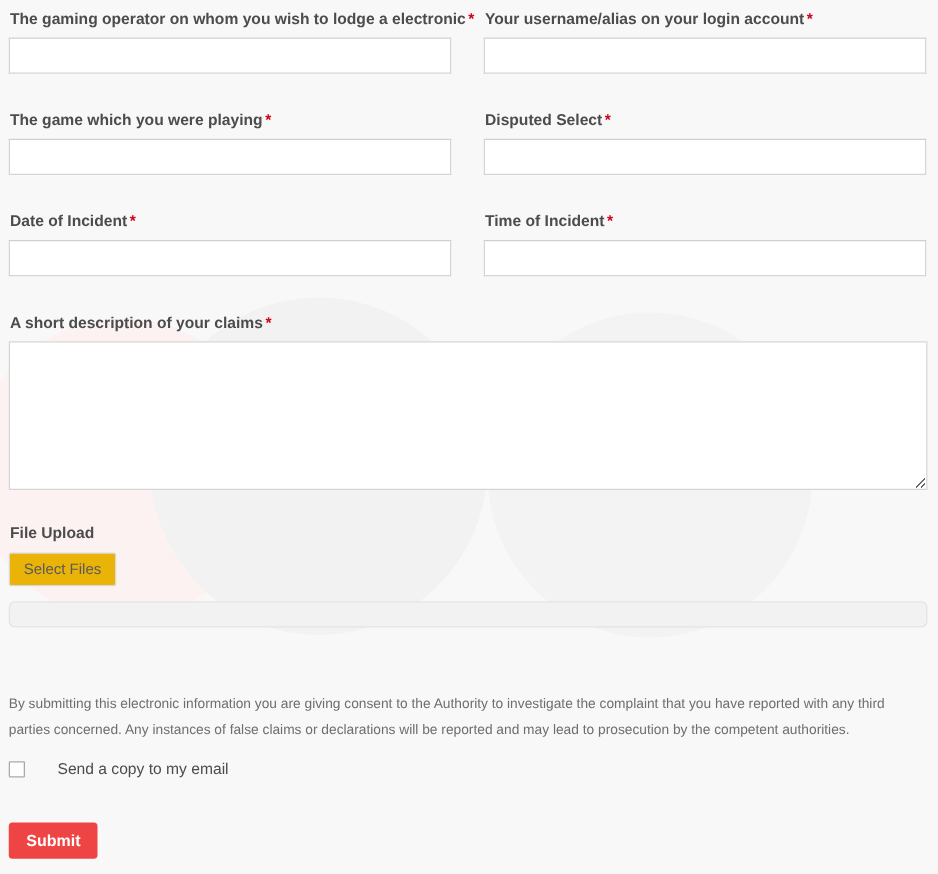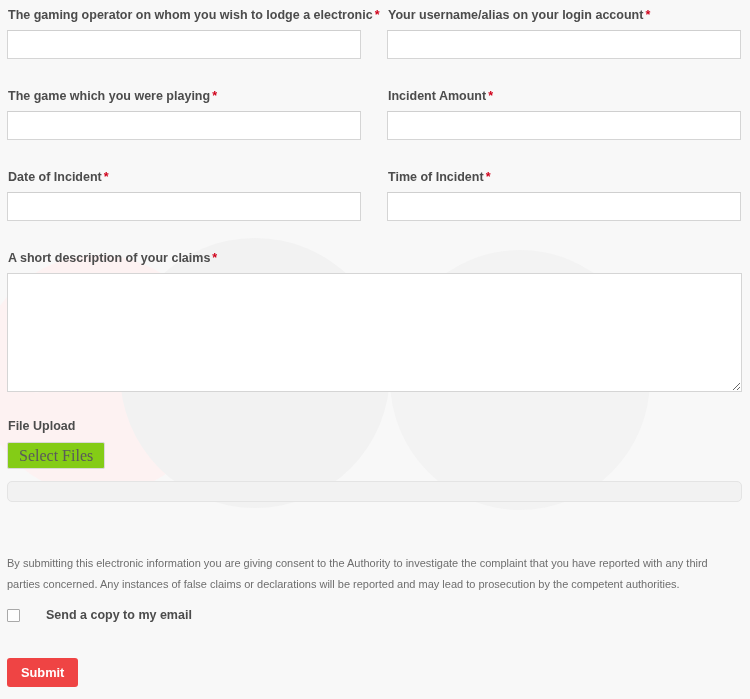--- a/index.html
+++ b/index.html
@@ -161,25 +161,25 @@
     font-weight: bold;
     color: #4c4c4c;
     line-height: 14px;
     margin: 0 0 9px 1px;
   }
   button.select-files {
     display: inline-block;
     box-sizing: border-box;
     height: 27px;
     padding: 0 11px;
-    background: #84cc16;
+    background: #eab308;
     border: 1px solid #d9d9d9;
     border-radius: 2px;
-    font-family: Liberation Serif, serif;
-    font-size: 16px;
+    font-family: Liberation Sans, sans-serif;
+    font-size: 12px;
     color: #5a5a5a;
     cursor: pointer;
     line-height: 25px;
   }
   .dropzone {
     box-sizing: border-box;
     width: 735px;
     height: 21px;
     background: #f2f2f2;
     border: 1px solid #e4e4e4;
@@ -213,21 +213,21 @@
     height: 13px;
     margin: 0;
     background: #fdfdfd;
     border: 1px solid #a9a9a9;
     border-radius: 1px;
     cursor: pointer;
   }
   .checkbox-row .cb-label {
     margin-left: 26px;
     font-size: 12.5px;
-    font-weight: bold;
+    font-weight: normal;
     color: #4c4c4c;
     white-space: nowrap;
   }
 
   
   button.submit-btn {
     position: absolute;
     left: 7px;
     top: 658px;
     box-sizing: border-box;
@@ -276,21 +276,21 @@
 
   <div class="row" style="top:89px;">
     <div class="col col-left">
       <label class="field-label">
         <span>The game which you were playing</span><span class="req">*</span>
       </label>
       <input class="text-input" type="text" value="" style="">
     </div>
     <div class="col col-right">
       <label class="field-label">
-        <span>Incident Amount</span><span class="req">*</span>
+        <span>Disputed Select</span><span class="req">*</span>
       </label>
       <input class="text-input" type="text" value="" style="">
     </div>
   </div>
 
   <div class="row" style="top:170px;">
     <div class="col col-left">
       <label class="field-label">
         <span>Date of Incident</span><span class="req">*</span>
       </label>

